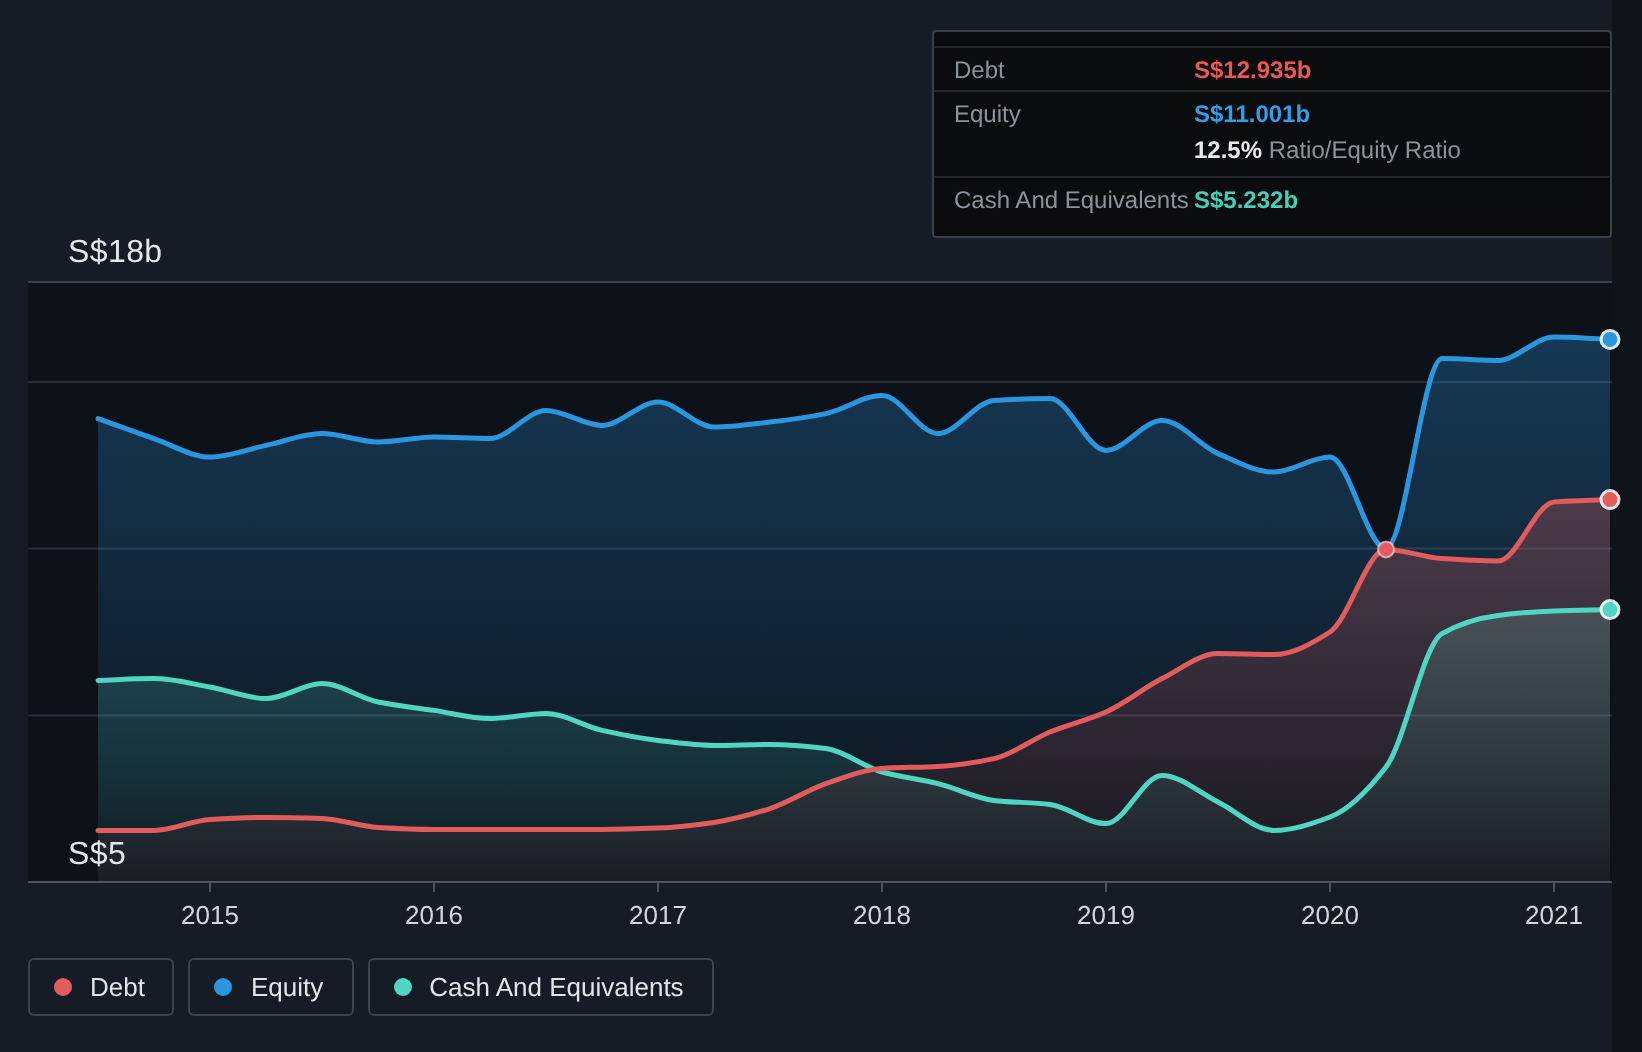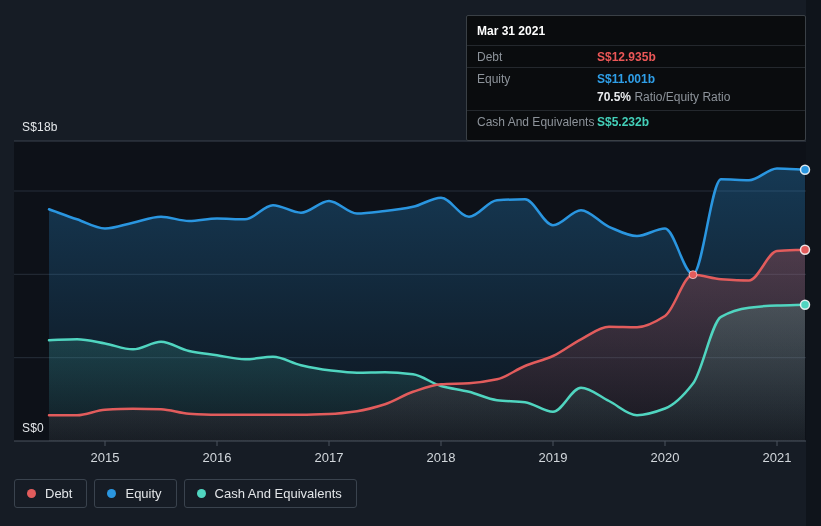--- a/index.html
+++ b/index.html
@@ -6,21 +6,21 @@
   body{
     width:821px;height:526px;position:relative;overflow:hidden;
     background:var(--c-background,#161c25);
     font-family:"Liberation Sans", sans-serif;
     -webkit-font-smoothing:antialiased;
   }
   #stage{position:absolute;inset:0;width:821px;height:526px;}
   #chart-svg{position:absolute;left:0;top:0;}
 
   .ylabel{
-    position:absolute;left:22px;color:#e4e7ea;font-size:12px;line-height:14px;
+    position:absolute;left:34px;color:#e4e7ea;font-size:16px;line-height:14px;
     letter-spacing:.2px;
   }
   .ylabel.top{top:120px;}
   .ylabel.bottom{top:421px;}
 
   
   .tooltip{
     position:absolute;left:466px;top:15px;width:340px;box-sizing:border-box;
     background:var(--c-tooltip_bg,#0a0c0e);
     border:1px solid #3a4046;border-radius:2px;
@@ -96,34 +96,33 @@
       <text x="441.0" y="462" text-anchor="middle" fill="#d2d7dc" font-size="13px" font-family="Liberation Sans, sans-serif">2018</text>
       <line x1="553.0" x2="553.0" y1="441" y2="446" stroke="#4a535f" stroke-width="1"></line>
       <text x="553.0" y="462" text-anchor="middle" fill="#d2d7dc" font-size="13px" font-family="Liberation Sans, sans-serif">2019</text>
       <line x1="665.0" x2="665.0" y1="441" y2="446" stroke="#4a535f" stroke-width="1"></line>
       <text x="665.0" y="462" text-anchor="middle" fill="#d2d7dc" font-size="13px" font-family="Liberation Sans, sans-serif">2020</text>
       <line x1="777.0" x2="777.0" y1="441" y2="446" stroke="#4a535f" stroke-width="1"></line>
       <text x="777.0" y="462" text-anchor="middle" fill="#d2d7dc" font-size="13px" font-family="Liberation Sans, sans-serif">2021</text>
     </svg>
 
   <div class="ylabel top">S$18b</div>
-  <div class="ylabel bottom">S$0</div>
+  <div class="ylabel bottom">S$5</div>
 
   <div class="tooltip">
-    <div class="tt-title">Mar 31 2021</div>
     <div class="tt-row">
       <span class="tt-label">Debt</span>
       <span class="tt-value v-debt">S$12.935b</span>
     </div>
     <div class="tt-row">
       <span class="tt-label">Equity</span>
       <span class="tt-value v-equity">S$11.001b</span>
     </div>
     <div class="tt-sub">
-      <b>70.5%</b>
+      <b>12.5%</b>
       <span>Ratio/Equity Ratio</span>
     </div>
     <div class="tt-row">
       <span class="tt-label">Cash And Equivalents</span>
       <span class="tt-value v-cash">S$5.232b</span>
     </div>
   </div>
 
   <div class="legend">
     <div class="legend-item">

